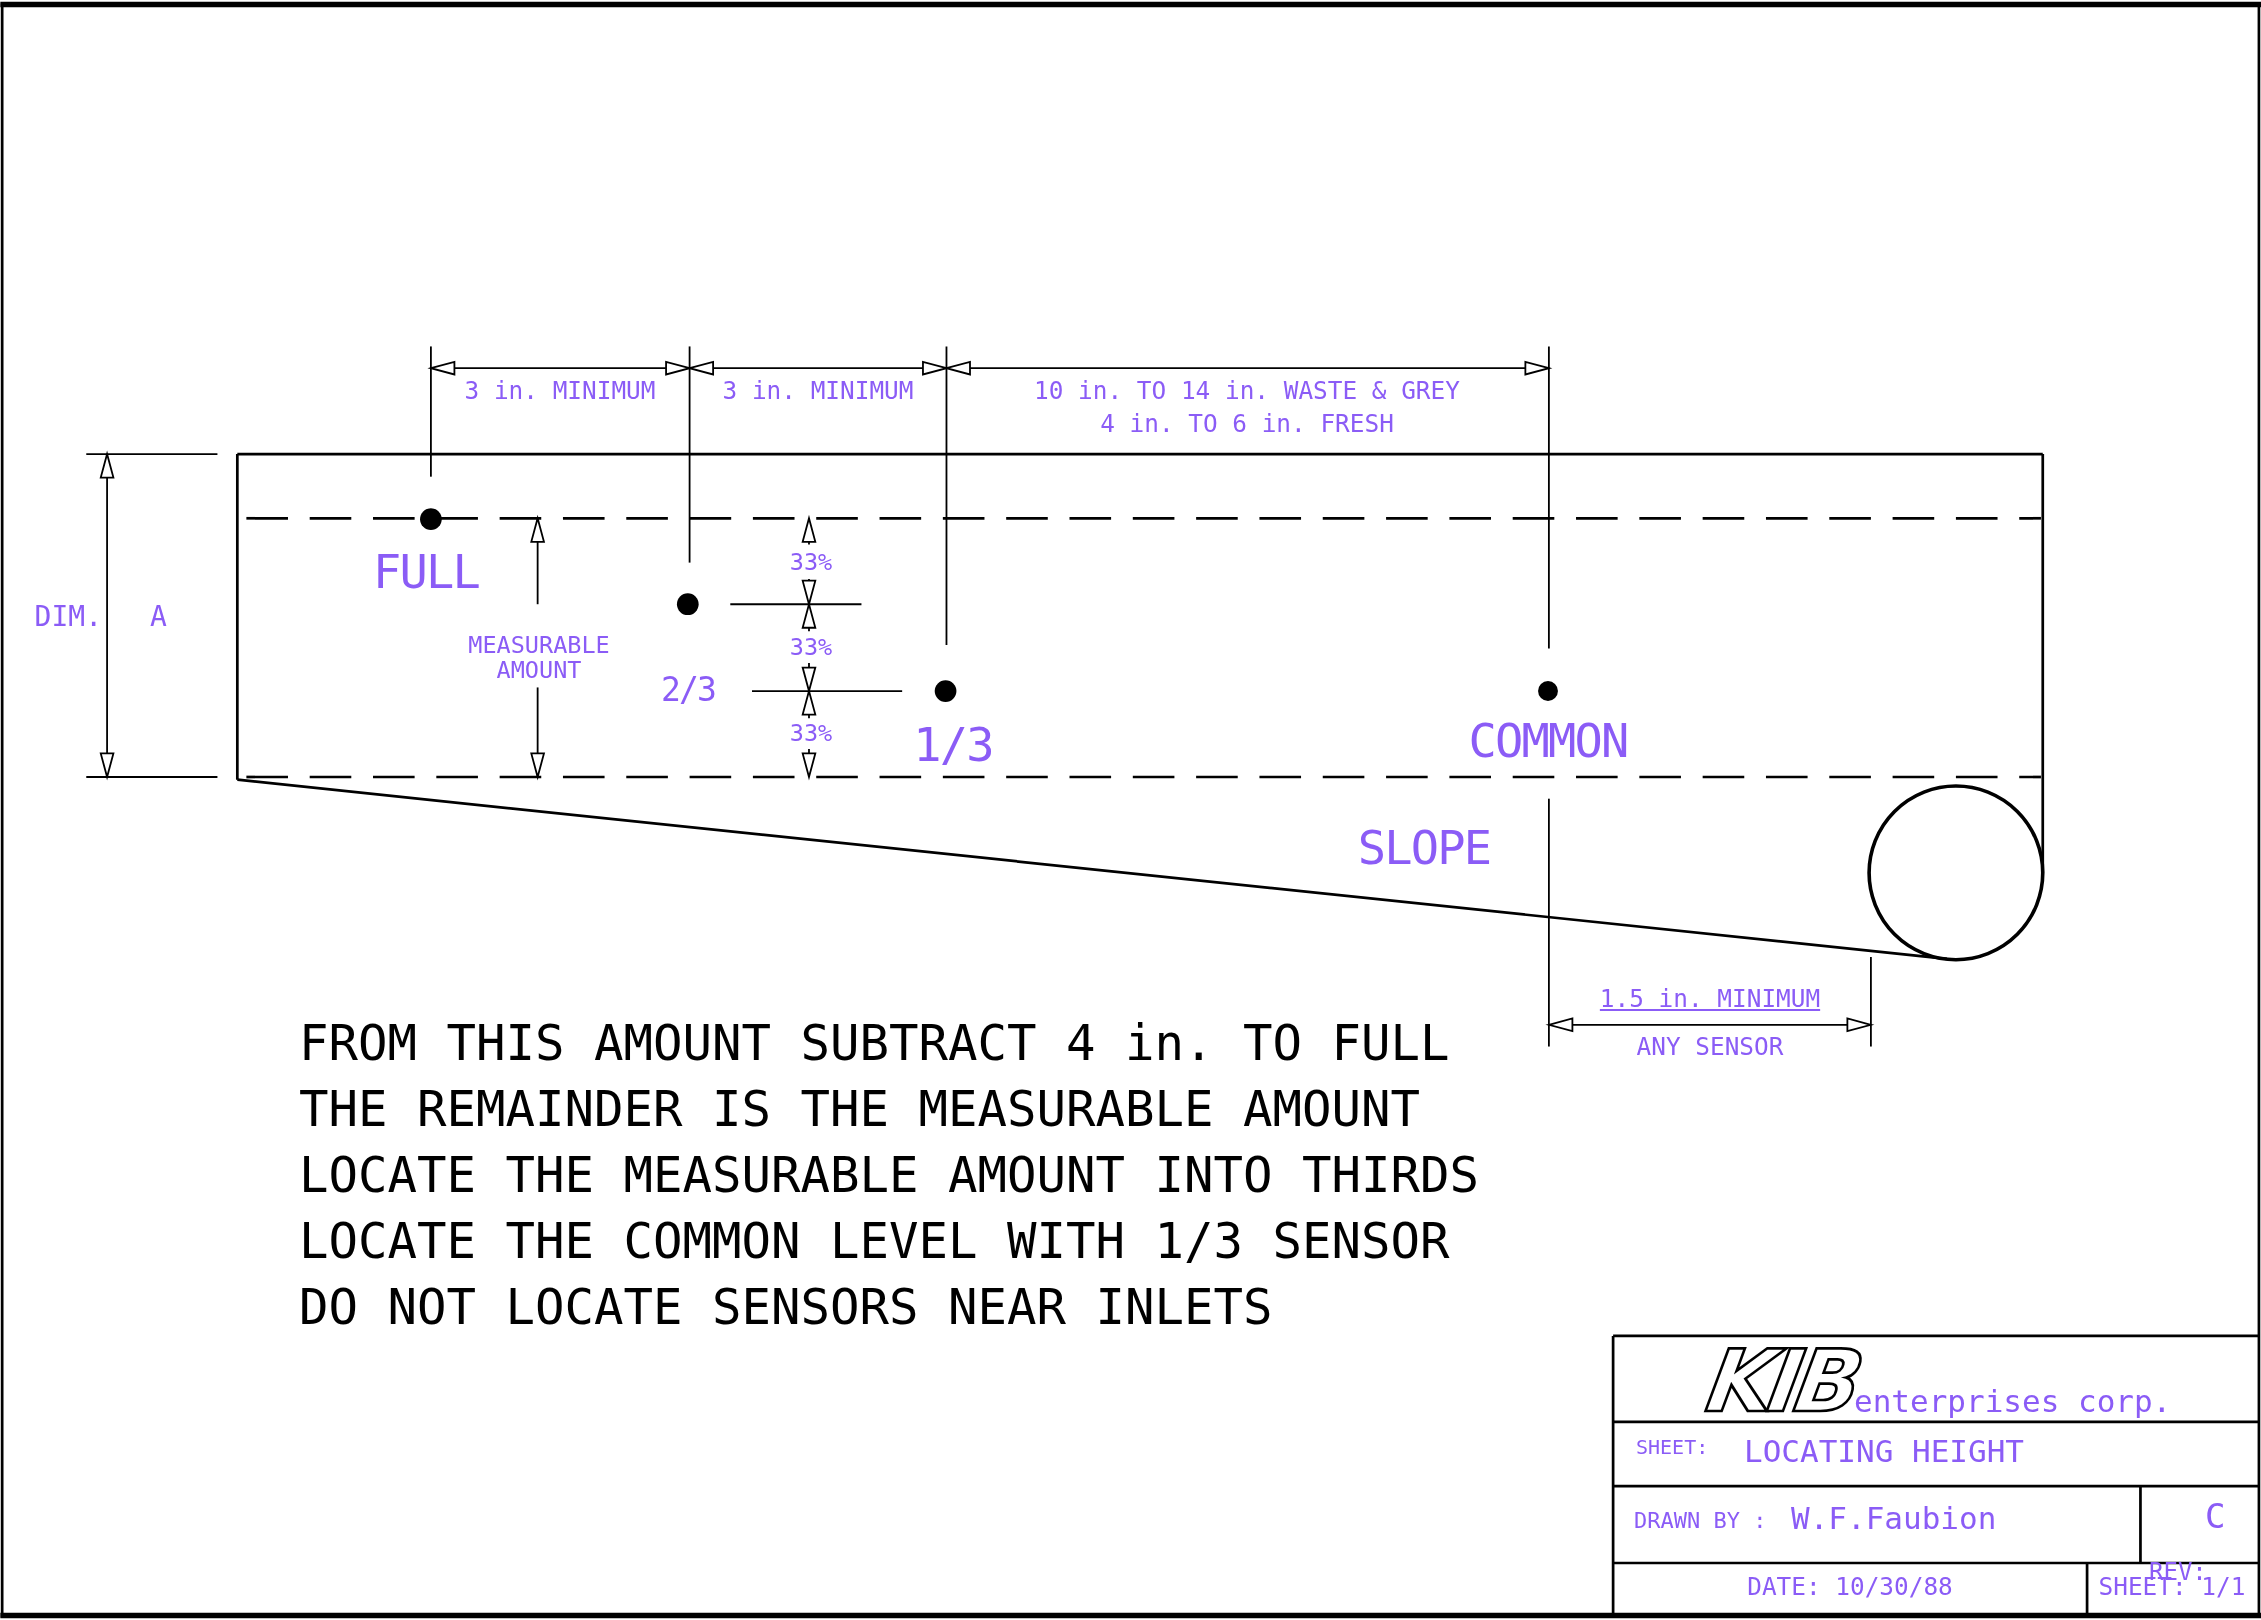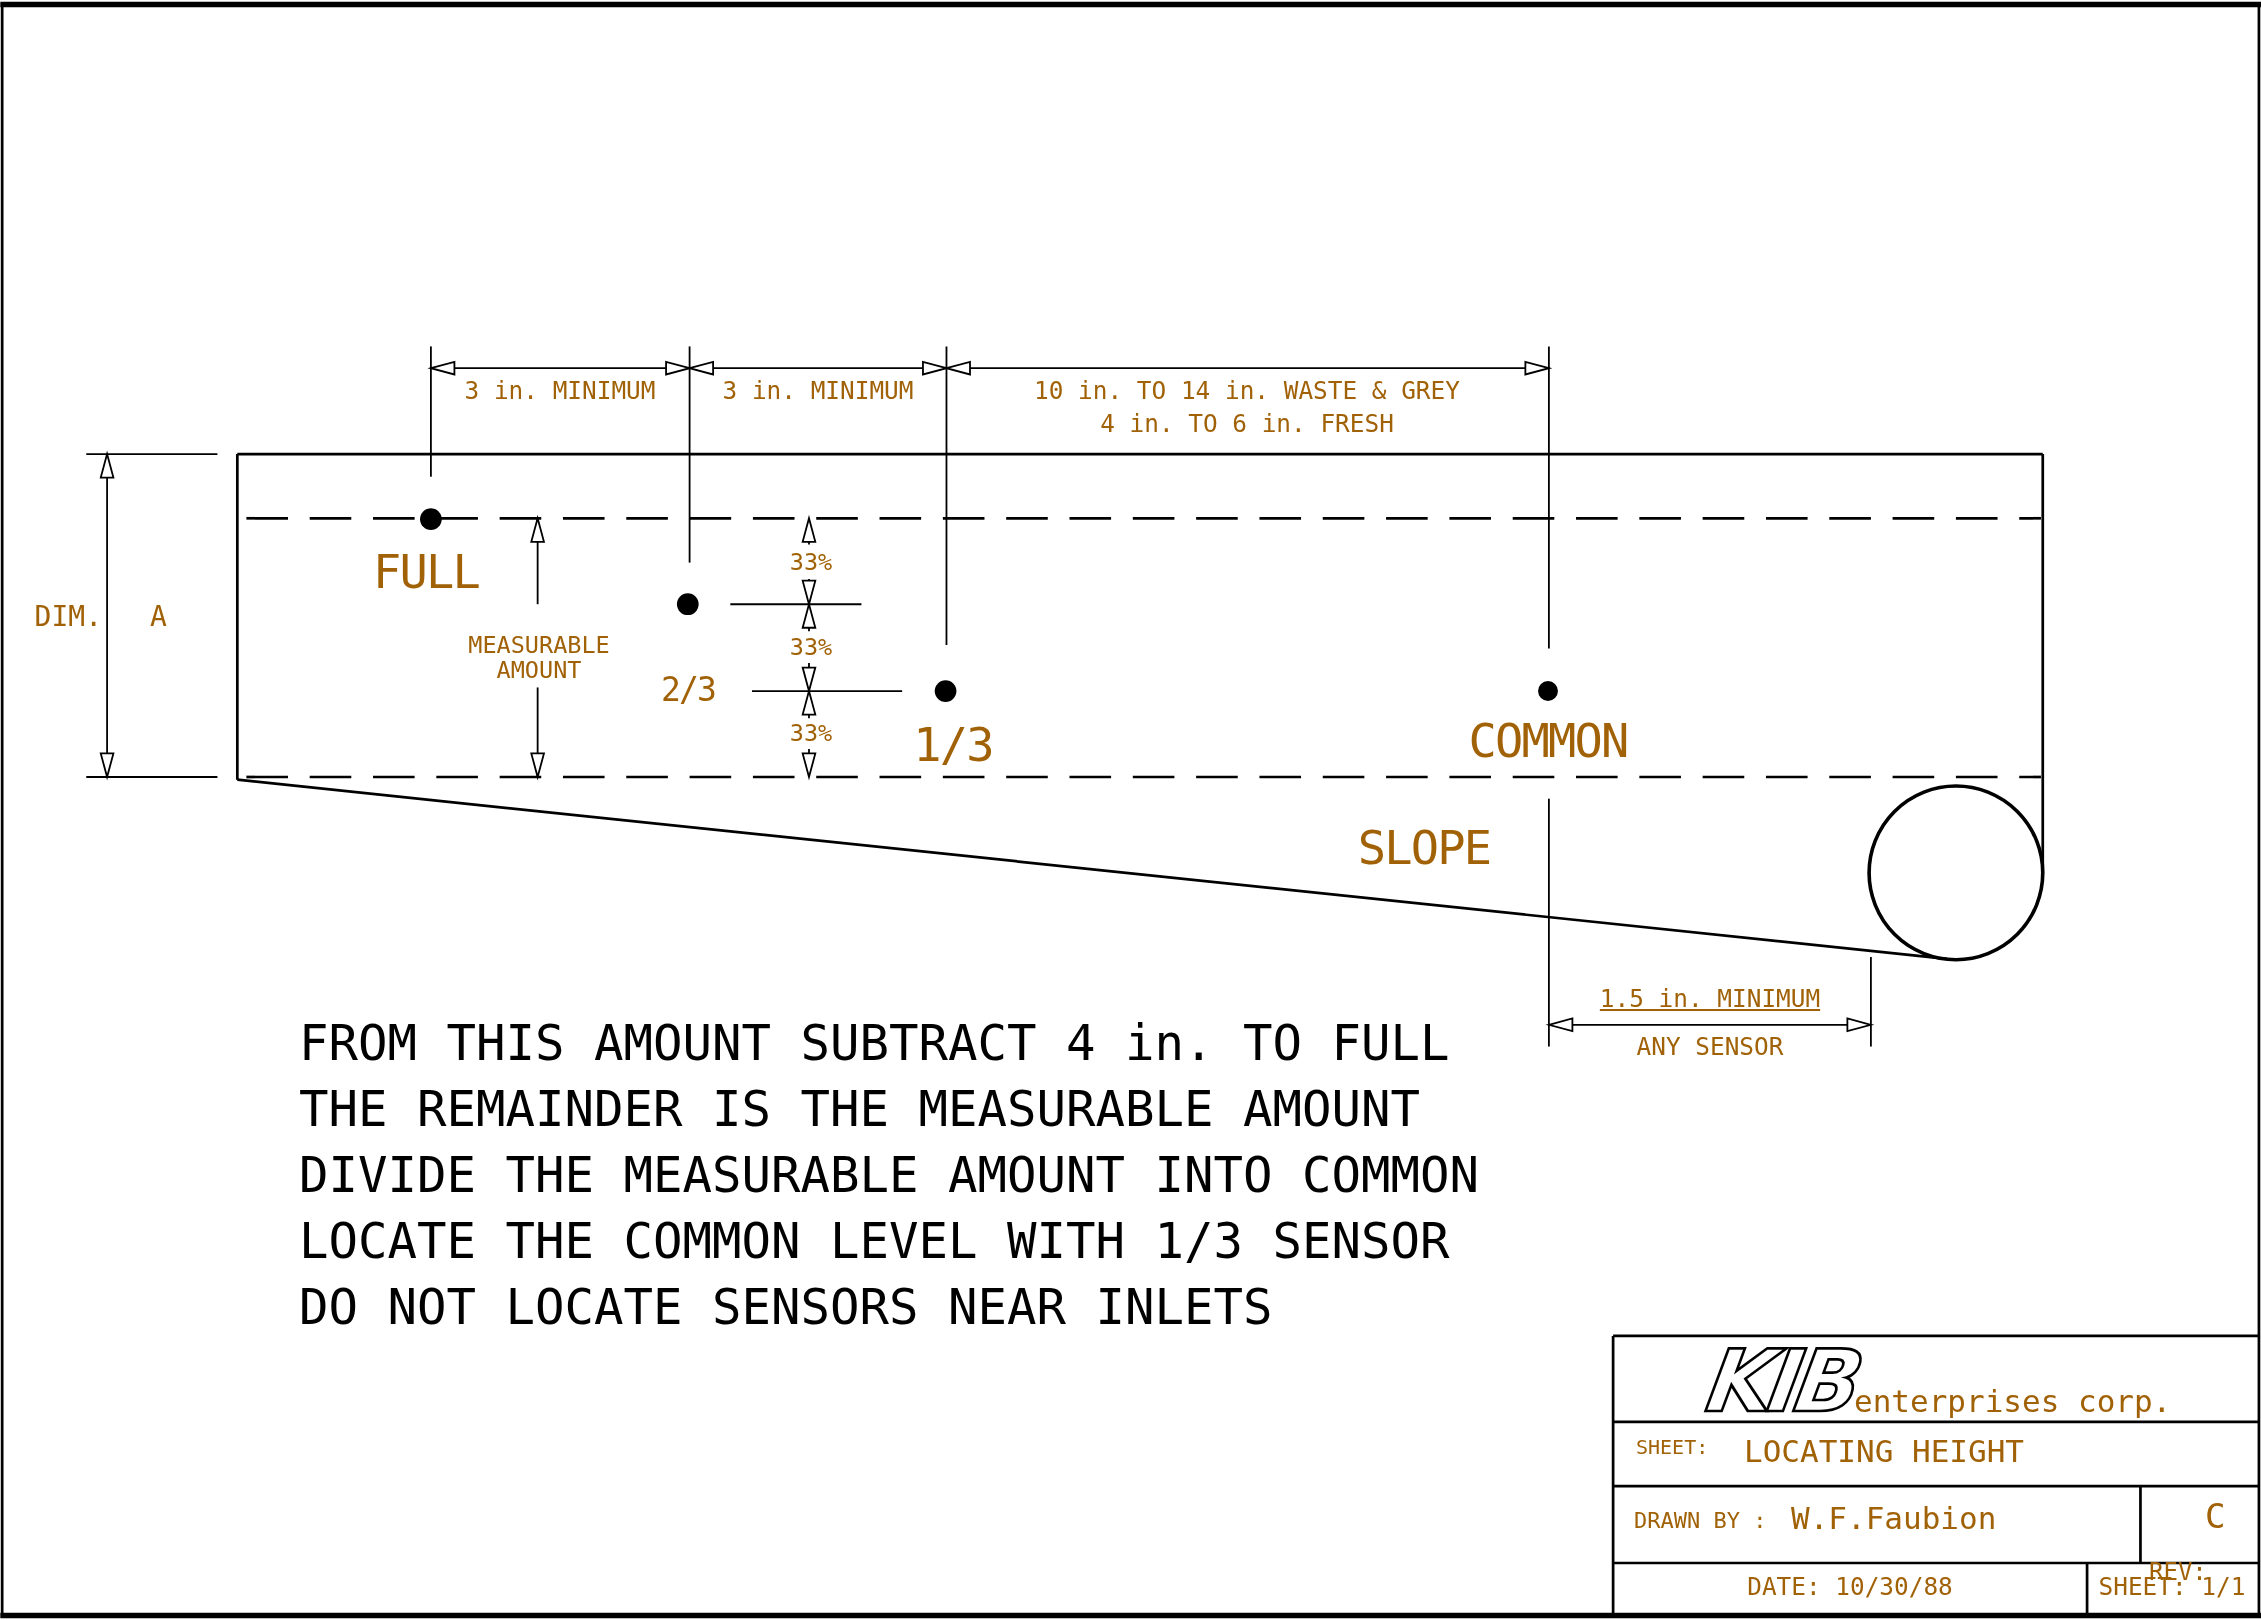--- a/index.html
+++ b/index.html
@@ -8,21 +8,21 @@
     width:2262px;height:1620px;
     background:#ffffff;
     overflow:hidden;
     font-family:"DejaVu Sans Mono", monospace;
     color:#000;
   }
   .linework{position:absolute;left:0;top:0;width:2262px;height:1620px;}
   .lbl{
     position:absolute;
     white-space:pre;
-    color:#a16207;
+    color:#8b5cf6;
     font-family:"DejaVu Sans Mono", monospace;
     line-height:1.05;
   }
   .ctr{transform:translateX(-50%);text-align:center;}
   .rgt{transform:translateX(-100%);text-align:right;}
   .notes{
     position:absolute;left:299px;top:1011px;
     font-size:49px;line-height:66px;letter-spacing:0px;
   }
   .note-line{white-space:pre;}
@@ -153,21 +153,21 @@
   <div class="lbl ctr" style="left:811px;top:550px;font-size:23.5px;">33%</div>
   <div class="lbl ctr" style="left:811px;top:635px;font-size:23.5px;">33%</div>
   <div class="lbl ctr" style="left:811px;top:721px;font-size:23.5px;">33%</div>
 
   <div class="lbl ctr" style="left:1710px;top:986px;font-size:24.4px;text-decoration:underline;">1.5 in. MINIMUM</div>
   <div class="lbl ctr" style="left:1710px;top:1034px;font-size:24.4px;">ANY SENSOR</div>
 
   <div class="notes">
     <div class="note-line">FROM THIS AMOUNT SUBTRACT 4 in. TO FULL</div>
     <div class="note-line">THE REMAINDER IS THE MEASURABLE AMOUNT</div>
-    <div class="note-line">DIVIDE THE MEASURABLE AMOUNT INTO COMMON</div>
+    <div class="note-line">LOCATE THE MEASURABLE AMOUNT INTO THIRDS</div>
     <div class="note-line">LOCATE THE COMMON LEVEL WITH 1/3 SENSOR</div>
     <div class="note-line">DO NOT LOCATE SENSORS NEAR INLETS</div>
   </div>
 
   <div class="lbl" style="left:1854px;top:1385px;font-size:31px;">enterprises corp.</div>
   <div class="lbl" style="left:1636px;top:1437px;font-size:20px;">SHEET:</div>
   <div class="lbl" style="left:1744px;top:1435px;font-size:31px;">LOCATING HEIGHT</div>
   <div class="lbl" style="left:1634px;top:1509px;font-size:22px;">DRAWN BY :</div>
   <div class="lbl" style="left:1791px;top:1502px;font-size:31px;">W.F.Faubion</div>
   <div class="lbl" style="left:2149px;top:1560px;font-size:24px;">REV:</div>

